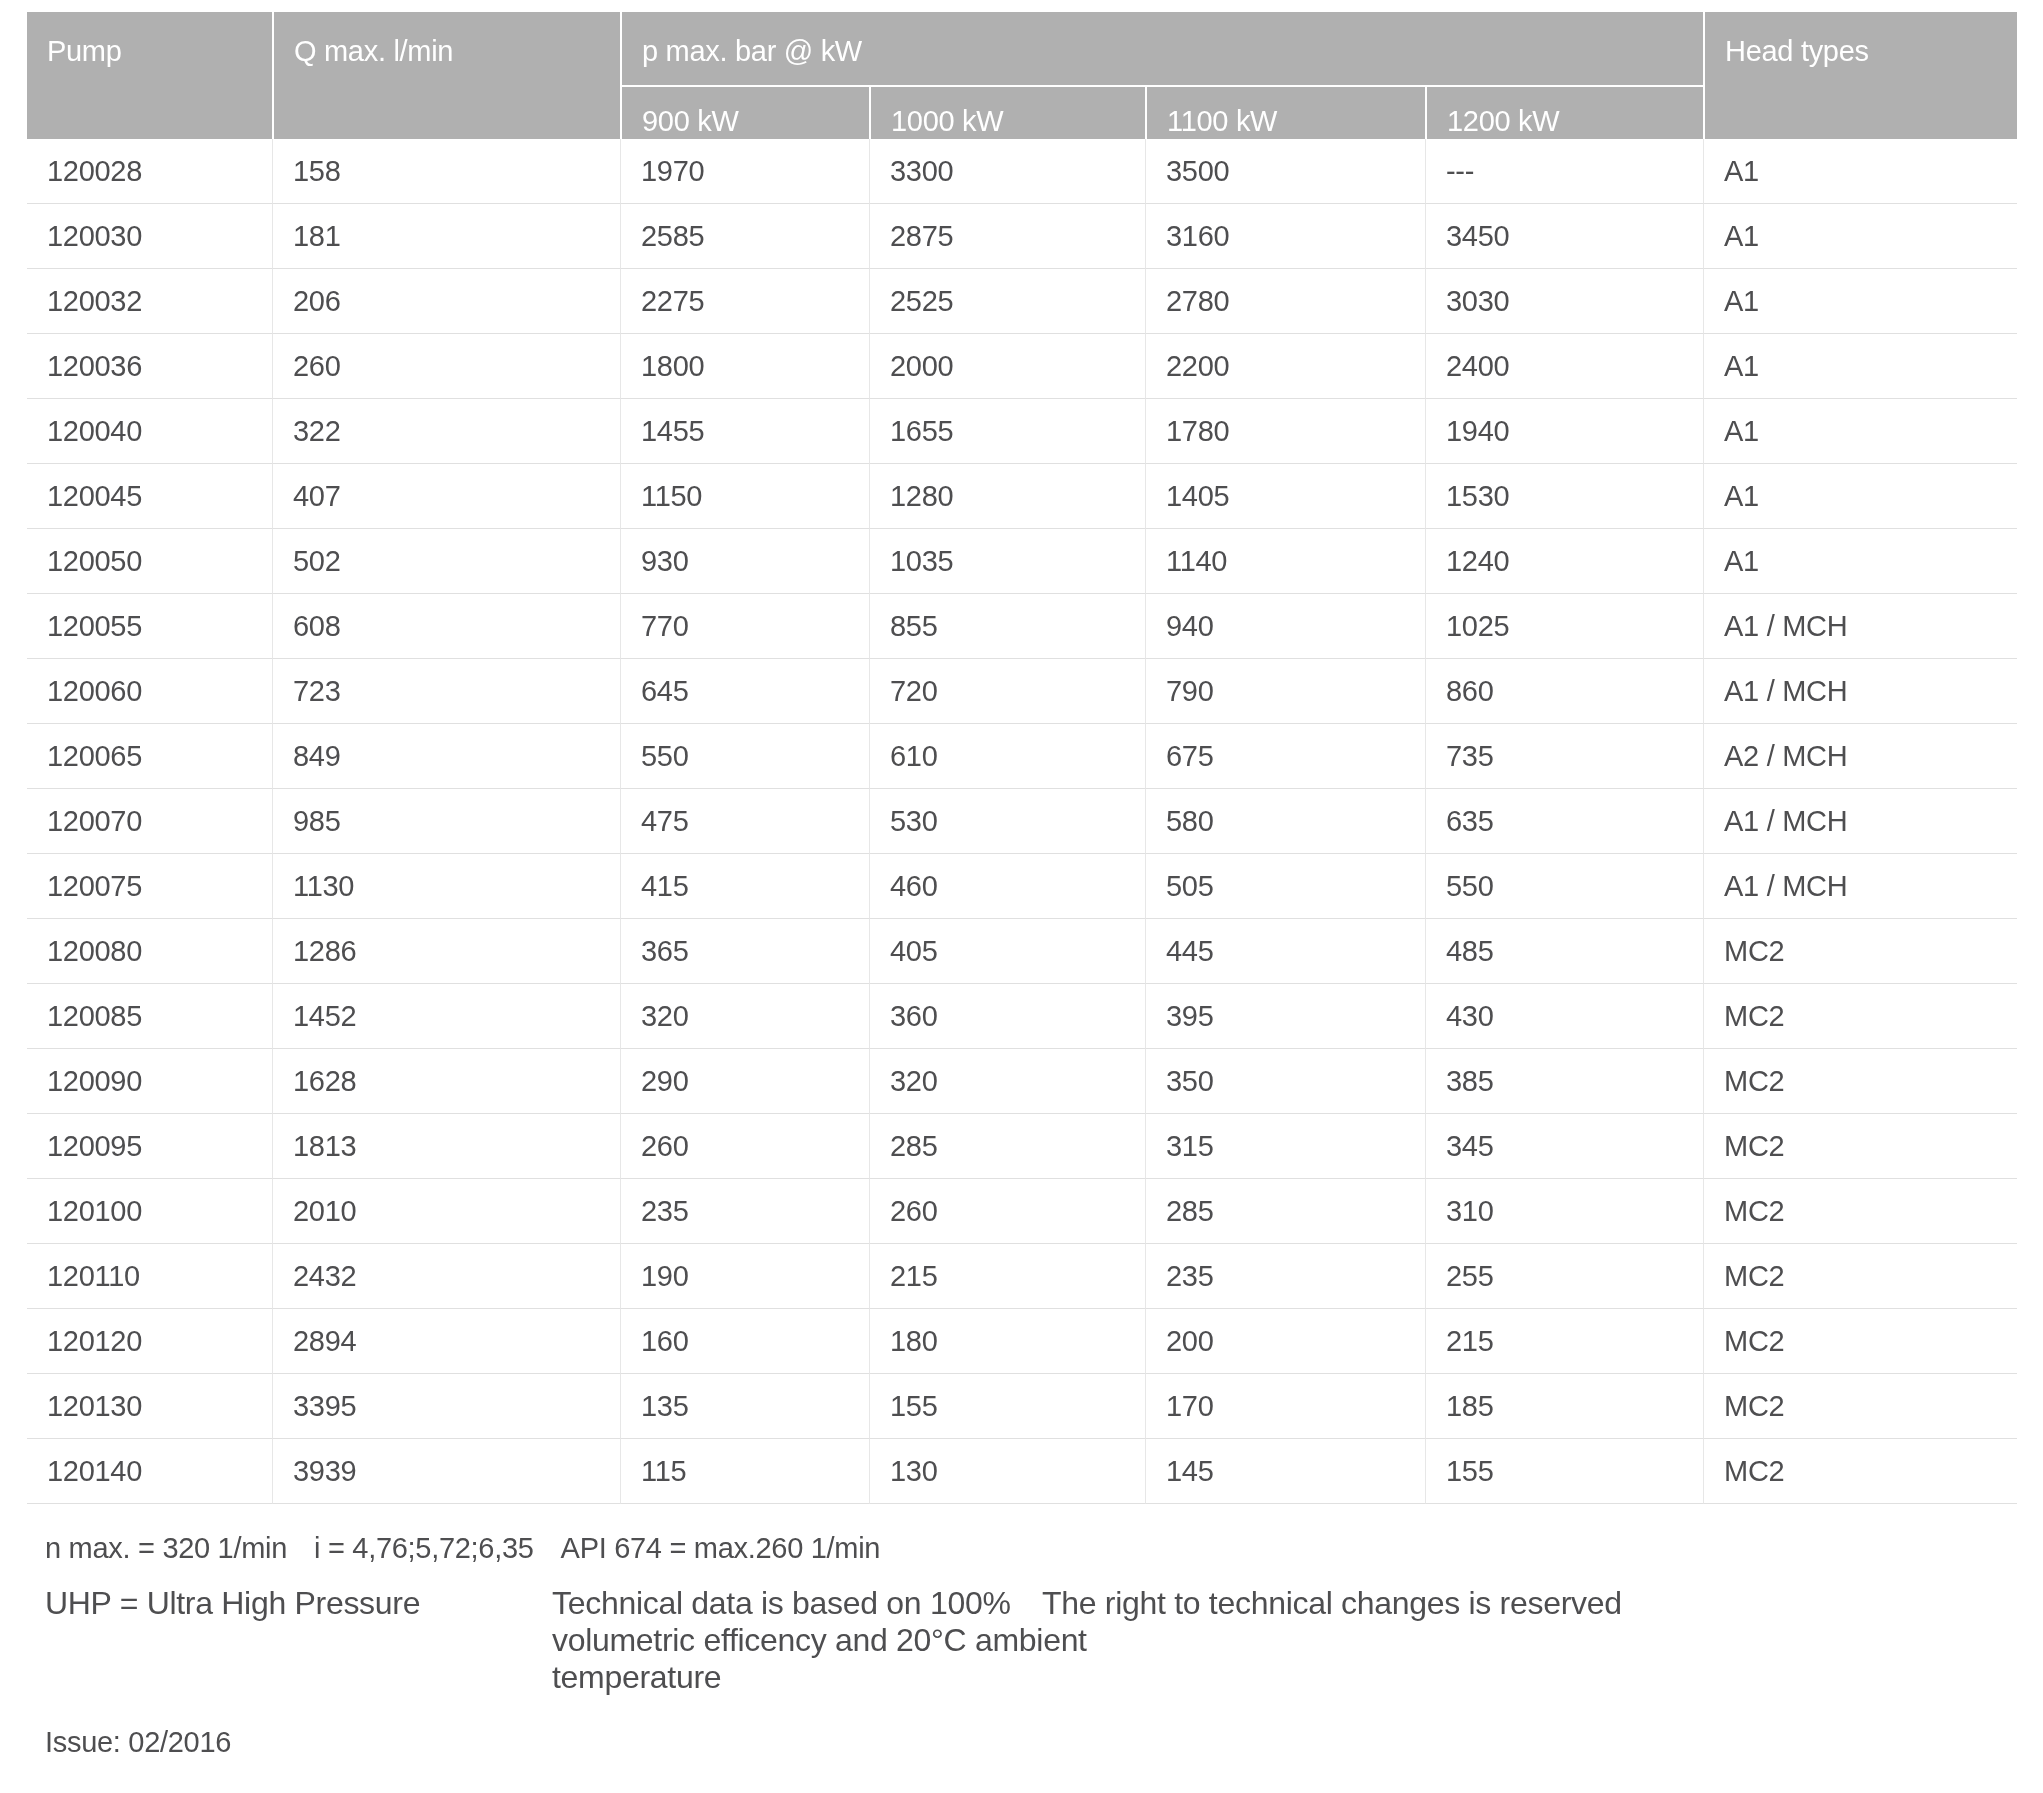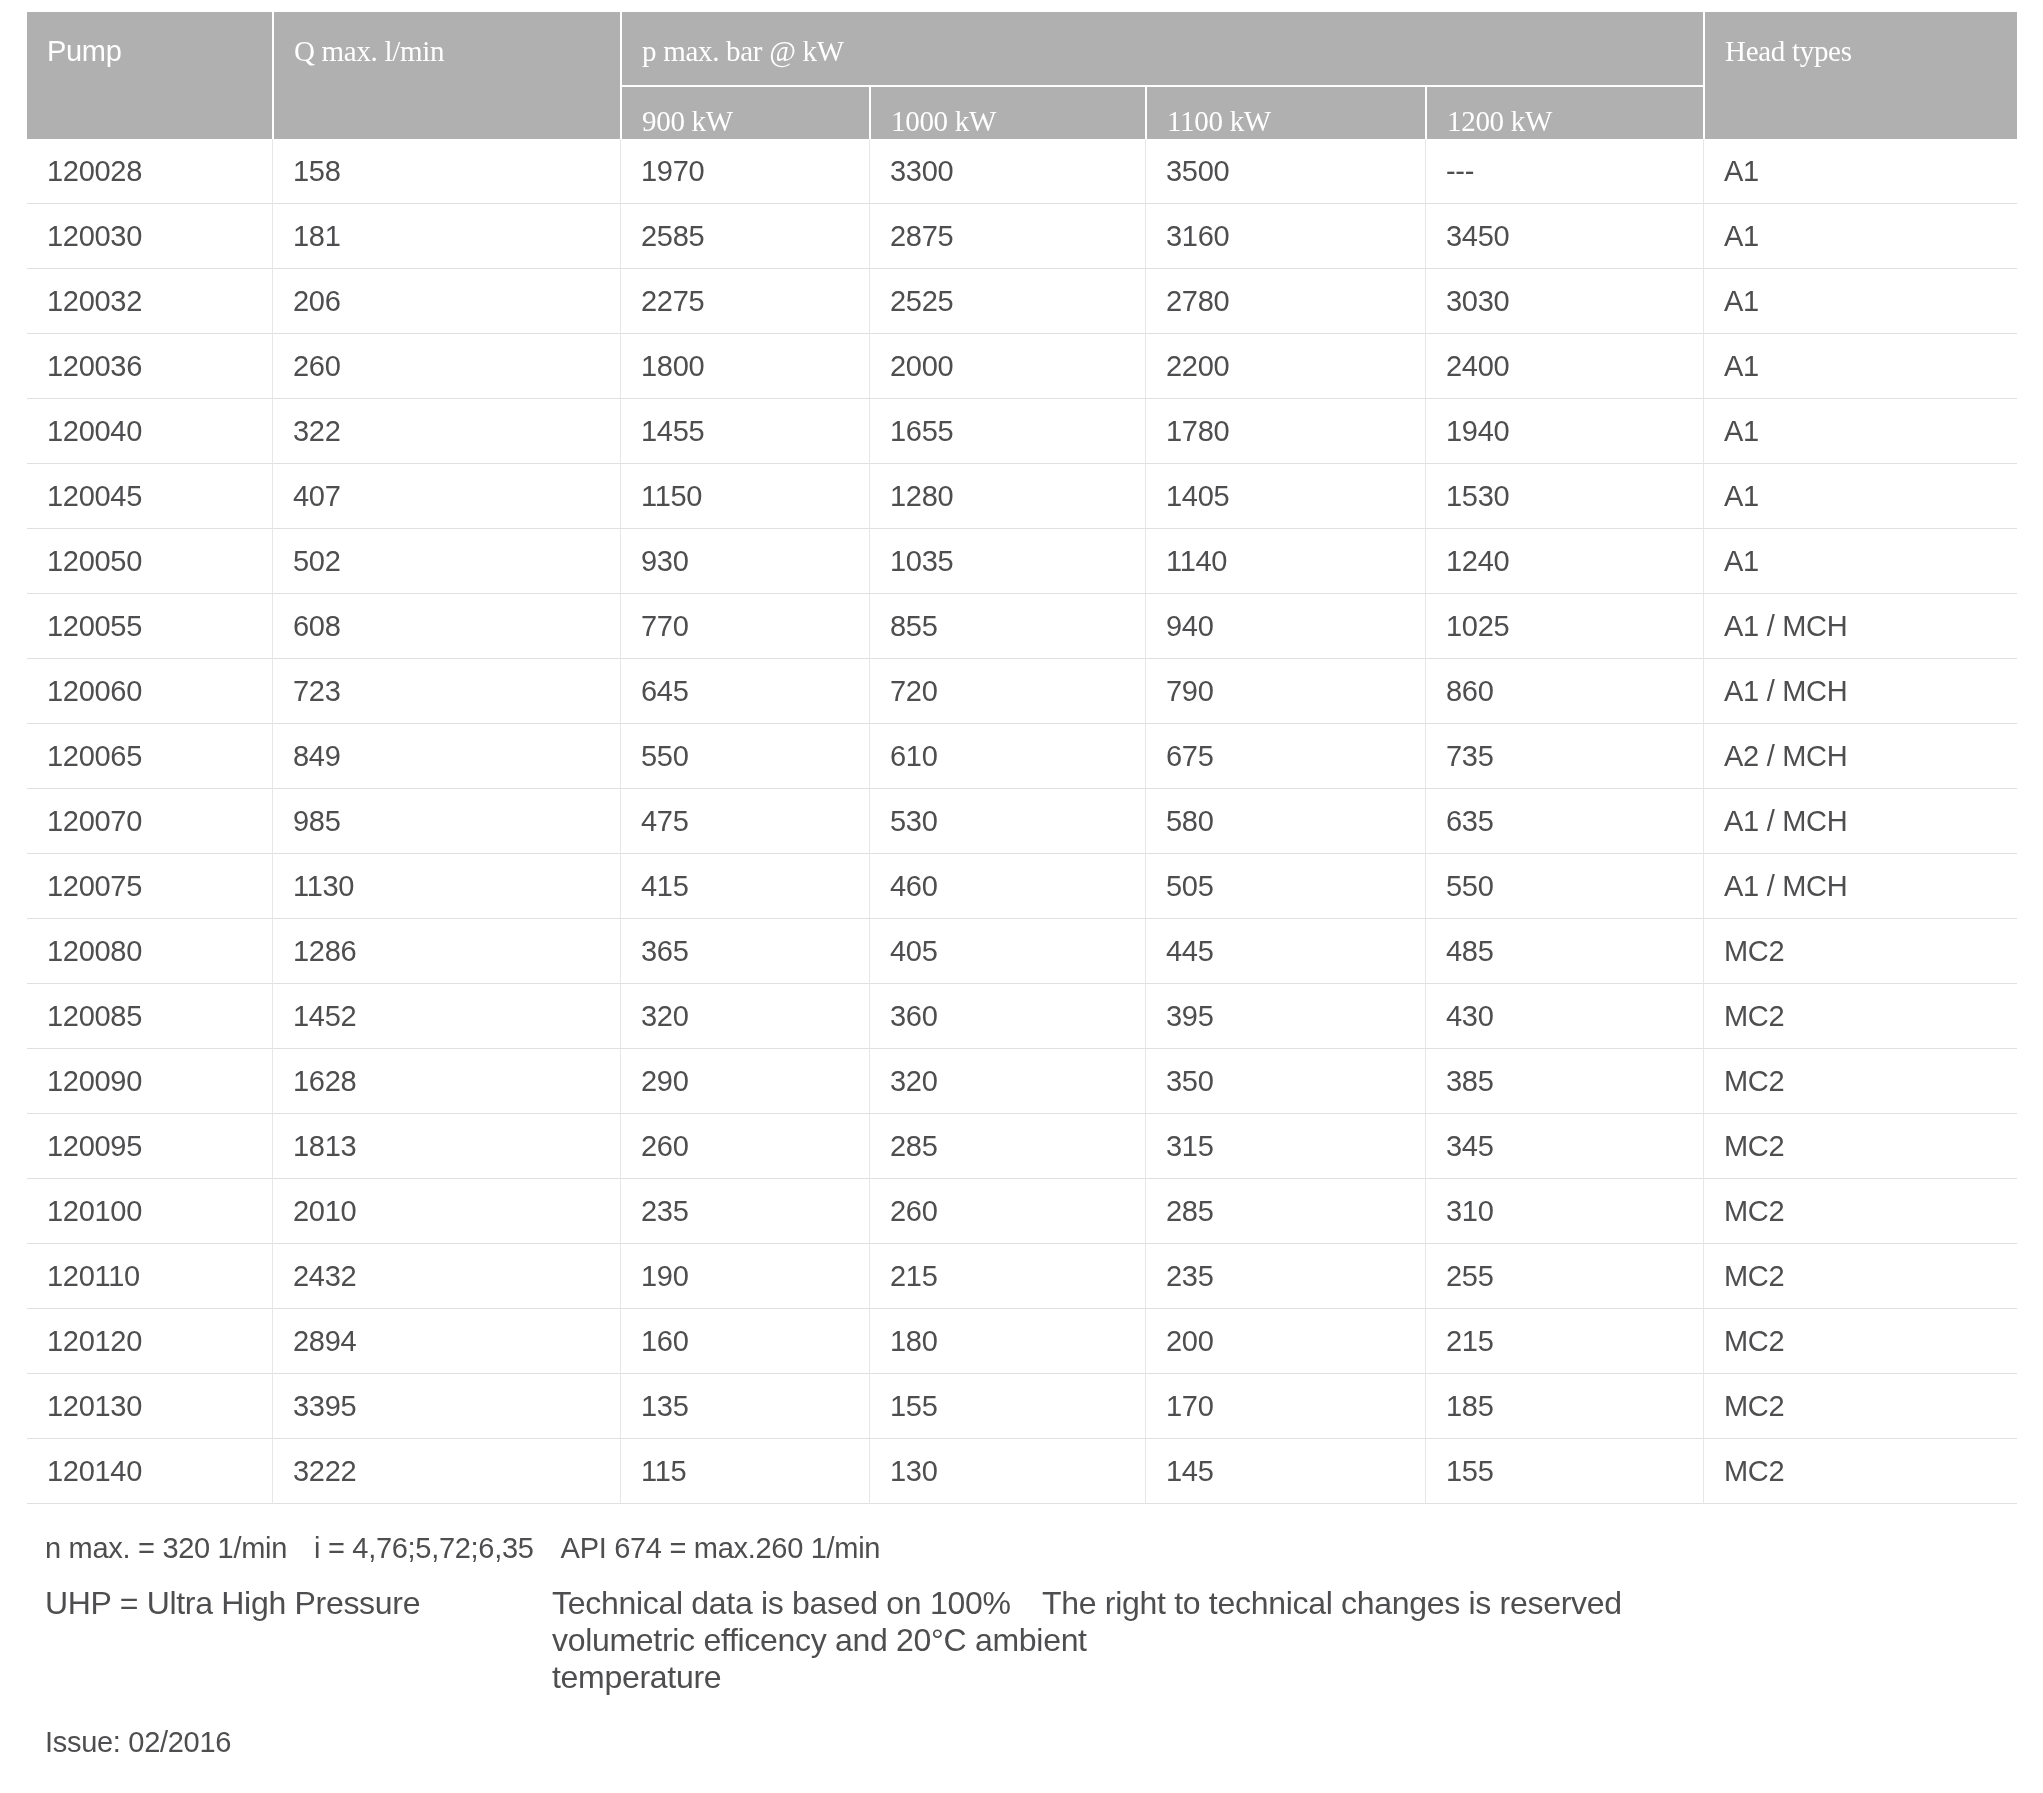--- a/index.html
+++ b/index.html
@@ -37,21 +37,21 @@
     color:var(--header-text);
     font-weight:300;
     text-align:left;
     padding:0 8.6px 0 20.5px;
     vertical-align:top;
   }
   tr.hdr-group th{ height:75px; padding-top:23px; }
   th.rowspan-cell{ padding-top:23px; }
   th.group-cell{ border-bottom:2.6px solid #ffffff; }
   tr.hdr-sub th{ height:52px; padding-top:18px; }
-  th.sep{ border-left:2.6px solid #ffffff;font-family:Liberation Serif, serif; }
+  th.sep{ border-left:2.6px solid #ffffff; }
 
   td{
     height:65px;
     padding:0 8.6px 0 20.5px;
     vertical-align:middle;
     border-bottom:1.7px solid var(--row-divider);
     background:#ffffff;
     white-space:nowrap;
     overflow:hidden;
   }
@@ -277,21 +277,21 @@
       <td>120130</td>
       <td>3395</td>
       <td>135</td>
       <td>155</td>
       <td>170</td>
       <td>185</td>
       <td>MC2</td>
     </tr>
         <tr>
       <td>120140</td>
-      <td>3222</td>
+      <td>3939</td>
       <td>115</td>
       <td>130</td>
       <td>145</td>
       <td>155</td>
       <td>MC2</td>
     </tr>
       </tbody>
   </table>
 
   <div class="footnote-line">

